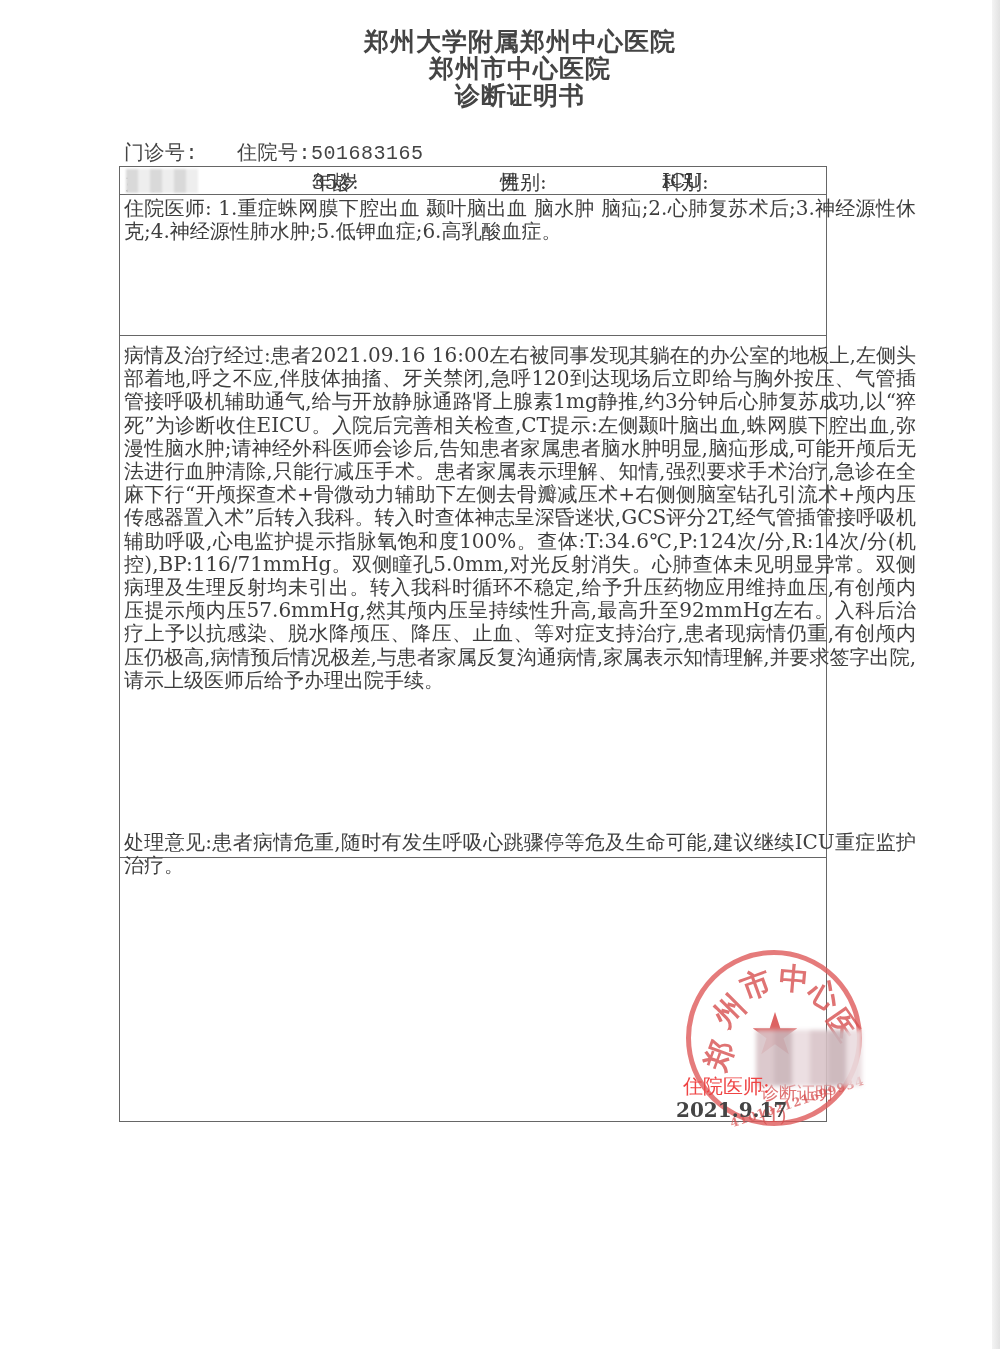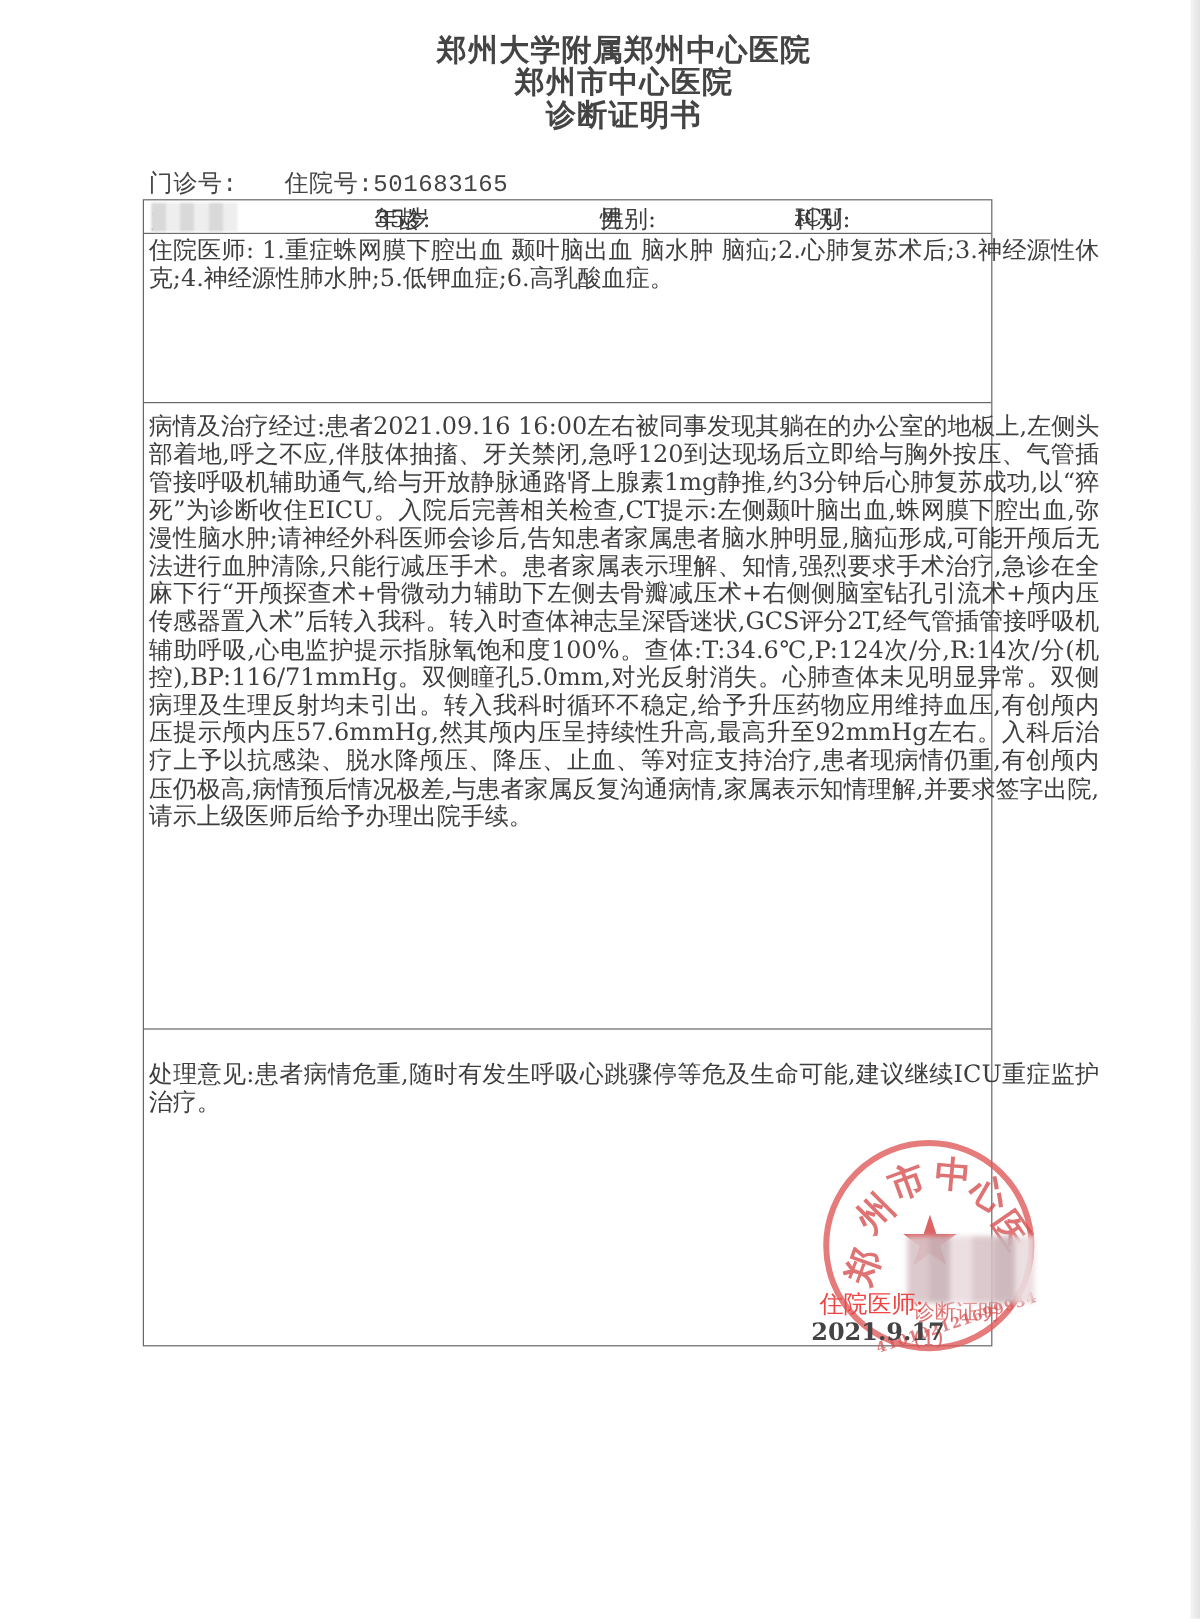--- a/index.html
+++ b/index.html
@@ -32,21 +32,21 @@
   .row { position: absolute; left: 0; width: 100%; box-sizing: border-box; }
   .row-info { top: 0; height: 28px; border-bottom: 1.5px solid #666; font-size: 20px; }
   .row-info span { position: absolute; top: 1px; white-space: nowrap; }
   .blur {
     display: inline-block; width: 72px; height: 24px; vertical-align: -4px;
     background: repeating-linear-gradient(90deg, #d9d9d9 0 12px, #eeeeee 12px 24px);
     filter: blur(1px);
   }
   .row-diag { top: 28px; height: 141px; border-bottom: 1.5px solid #666; }
   .row-hist { top: 175px; height: 516px; border-bottom: 1.5px solid #666; }
-  .row-plan { top: 715px; height: 270px; text-decoration: underline; }
+  .row-plan { top: 662px; height: 270px; }
   .text {
     position: absolute; left: 4px; top: 2px; width: 792px;
     font-size: 20px; line-height: 23.2px; text-align: justify; color: #3e3e3e;
   }
   .seal {
     position: absolute; left: 686px; top: 950px; width: 176px; height: 176px;
     border: 5px solid rgba(222, 90, 90, 0.8); border-radius: 50%;
     box-sizing: border-box;
   }
   .seal-star {

